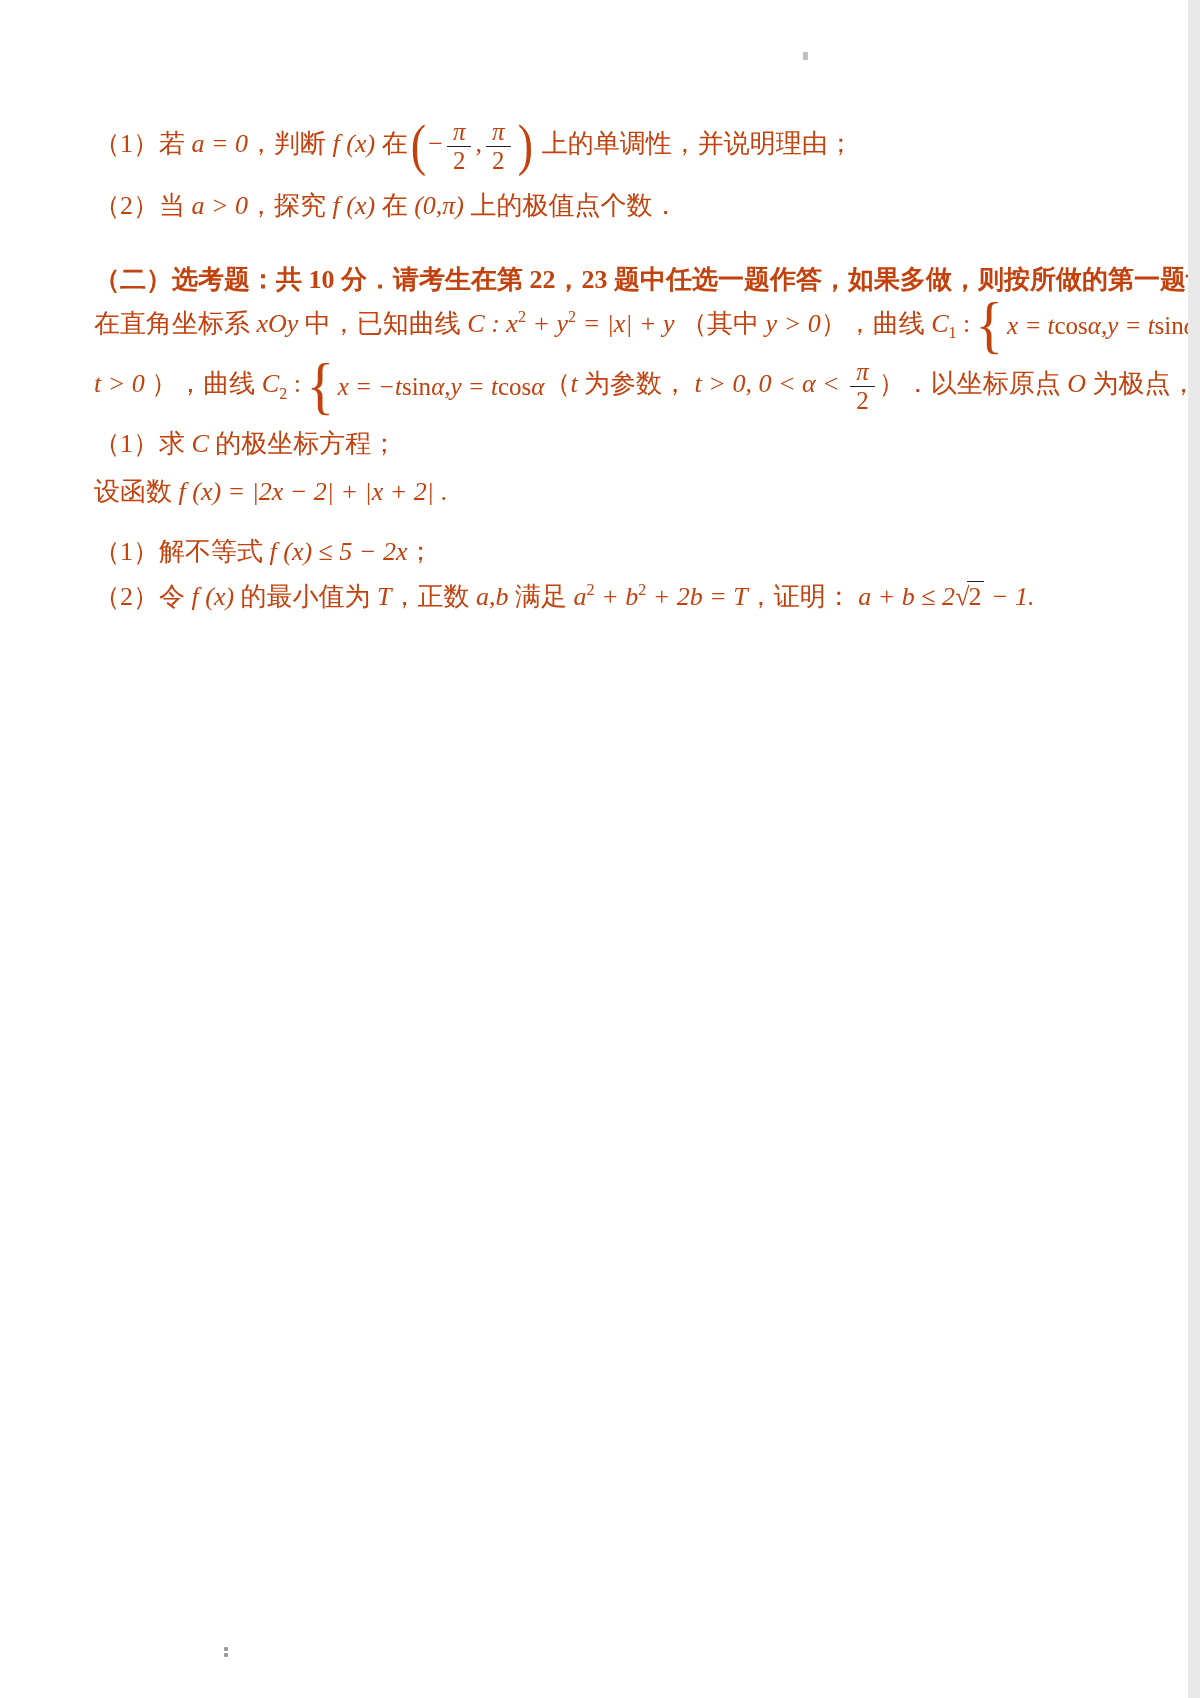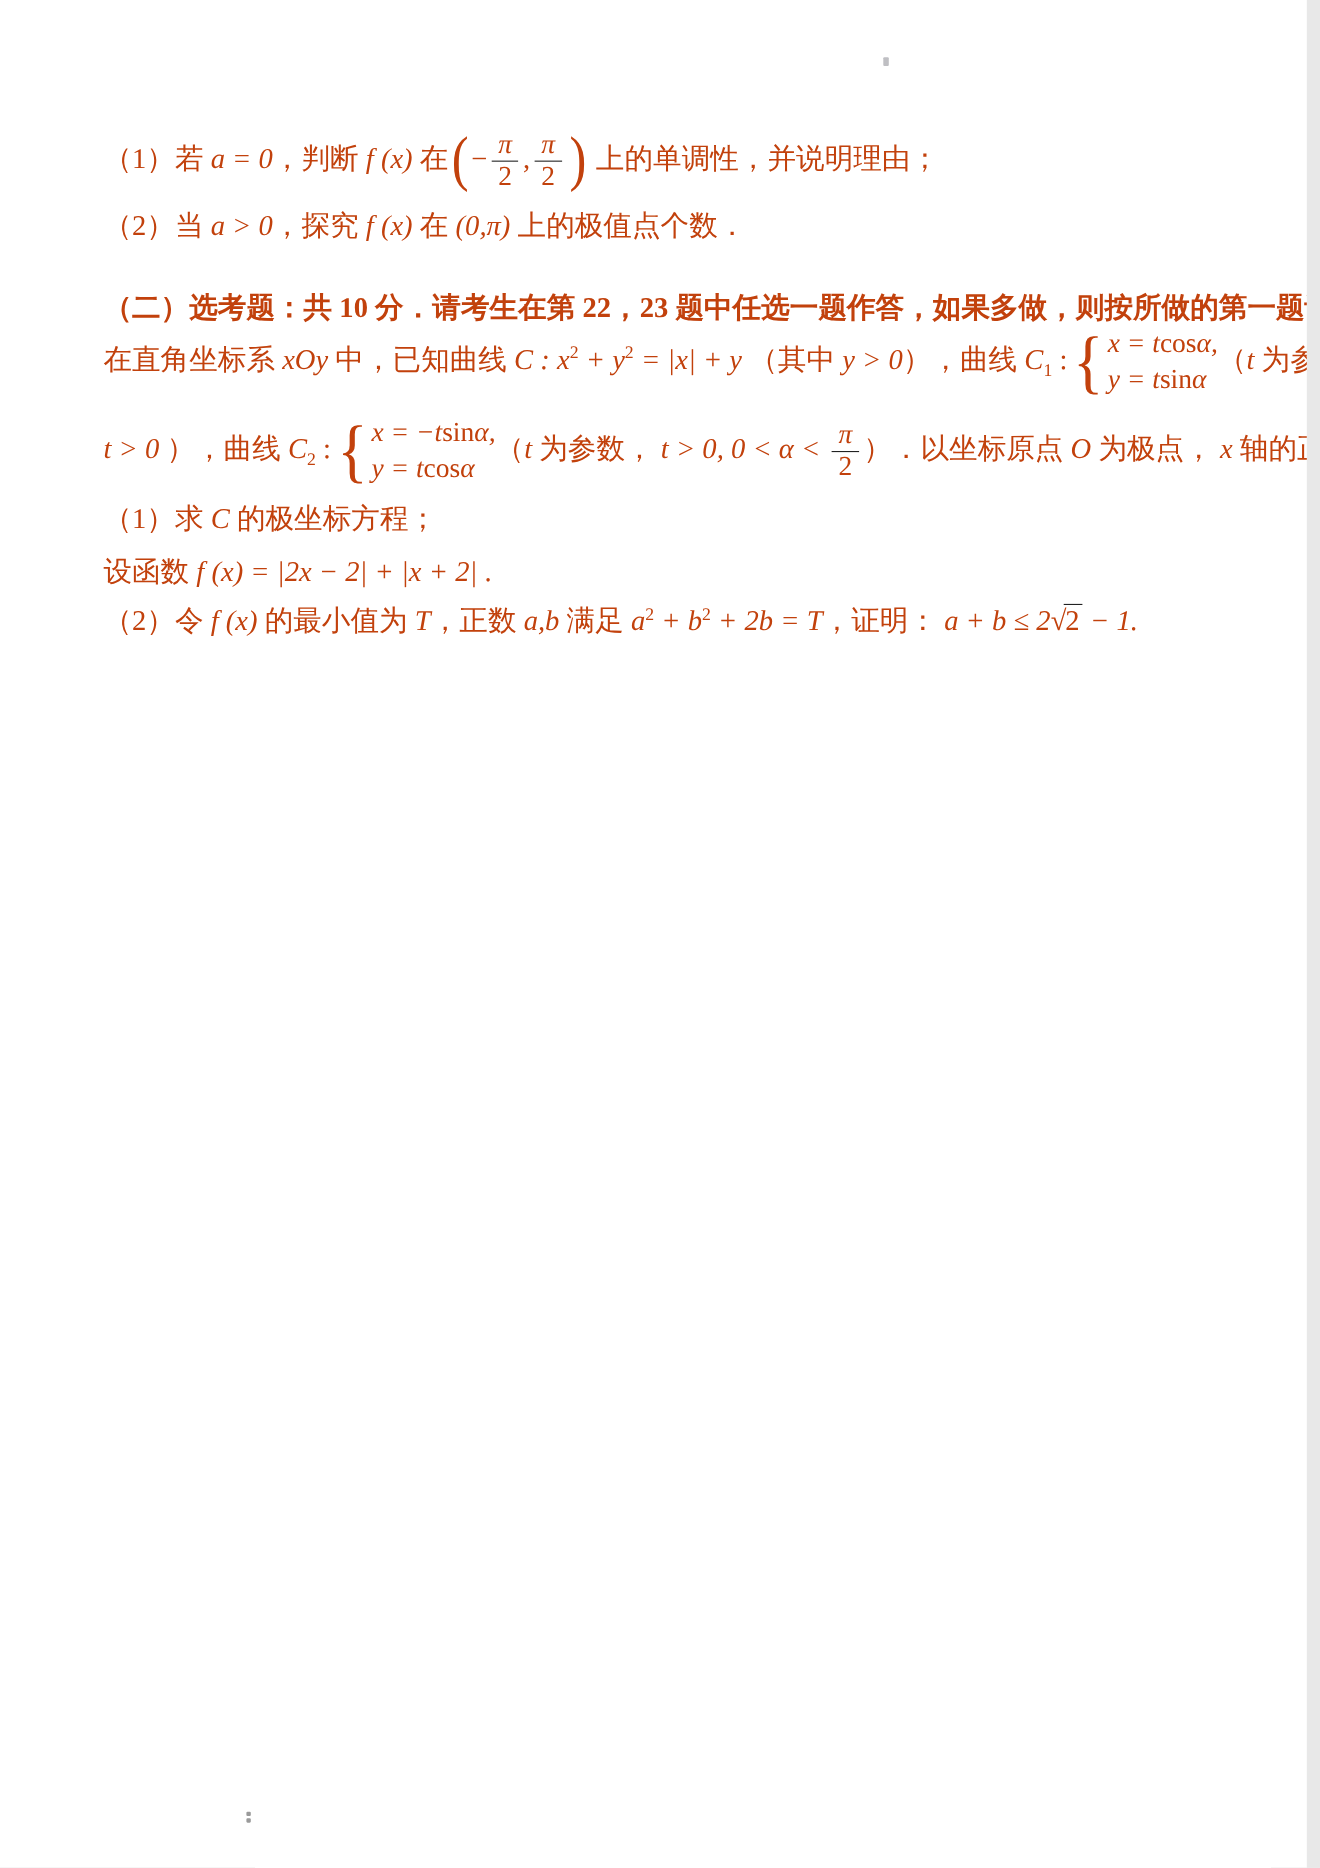--- a/index.html
+++ b/index.html
@@ -33,32 +33,32 @@
   .frac .den{font-style:normal;border-top:1.6px solid #222;padding:0 6px;}
   .bigp{
     display:inline-block;font-style:normal;font-size:56px;line-height:0;
     vertical-align:middle;transform:scaleX(.82);margin:0 1px;position:relative;top:-2px;
   }
   .brace{
     display:inline-block;font-style:normal;font-size:64px;line-height:0;
     vertical-align:middle;transform:scaleX(.9);margin:0 2px 0 4px;position:relative;top:-1px;
   }
   .sys{
-    display:inline-flex;flex-direction:column;align-items:flex-start;
+    display:inline-flex;flex-direction:row;align-items:flex-start;
     vertical-align:middle;line-height:1.3;font-size:25px;
   }
   .sys .row{display:block;}
   .tri{font-family:"DejaVu Sans",sans-serif;font-size:70%;font-style:normal;position:relative;top:-2px;margin-right:1px;}
   .rad{font-style:normal;}
   .rn{font-style:normal;border-top:1.6px solid #222;margin-left:-2px;padding:0 3px 0 1px;}
   .ln1{margin-top:0;}
   .ln2{margin-top:14px;font-family:Liberation Serif, serif;}
   .ln3{margin-top:40px;}
   .ln4{margin-top:16px;}
-  .ln5{margin-top:0;}
+  .ln5{margin-top:10px;}
   .ln6{margin-top:16px;}
   .ln7{margin-top:18px;}
   .ln8{margin-top:12px;}
   .ln9{margin-top:14px;}
   .ln10{margin-top:22px;}
   .ln11{margin-top:14px;}
   .ln12{margin-top:26px;}
   .ln13{margin-top:11px;}
   .speck{position:absolute;border-radius:1px;}
   .speck-top{left:803px;top:52px;width:5px;height:8px;background:#bfbfc3;}
@@ -84,17 +84,18 @@
 
     <div class="line ln6"><span class="m">t &gt; 0</span><span class="t"> ），曲线 </span><span class="m">C</span><span class="sb">2</span><span class="mr"> :</span><span class="brace">{</span><span class="sys"><span class="row"><span class="m">x = −t</span><span class="mr">sin</span><span class="m">α,</span></span><span class="row"><span class="m">y = t</span><span class="mr">cos</span><span class="m">α</span></span></span><span class="t">（</span><span class="m">t</span><span class="t"> 为参数， </span><span class="m">t &gt; 0, 0 &lt; α &lt; </span><span class="frac"><span class="num">π</span><span class="den">2</span></span><span class="t">）．以坐标原点 </span><span class="m">O</span><span class="t"> 为极点， </span><span class="m">x</span><span class="t"> 轴的正半轴为极轴</span></div>
 
 
     <div class="line ln8"><span class="t">（1）求 </span><span class="m">C</span><span class="t"> 的极坐标方程；</span></div>
 
 
 
     <div class="line ln11"><span class="t">设函数 </span><span class="m">f (x) = |2x − 2| + |x + 2|</span><span class="mr"> .</span></div>
 
+    <div class="line ln12"><span class="t">（1）解不等式 </span><span class="m">f (x) ≤ 5 − 2x</span><span class="t">；</span></div>
 
     <div class="line ln13"><span class="t">（2）令 </span><span class="m">f (x)</span><span class="t"> 的最小值为 </span><span class="m">T</span><span class="t">，正数 </span><span class="m">a,b</span><span class="t"> 满足 </span><span class="m">a</span><span class="sp">2</span><span class="m"> + b</span><span class="sp">2</span><span class="m"> + 2b = T</span><span class="t">，证明： </span><span class="m">a + b ≤ 2</span><span class="rad">√</span><span class="rn">2</span><span class="m"> − 1.</span></div>
 
   </main>
 </div>
 
 </body></html>

